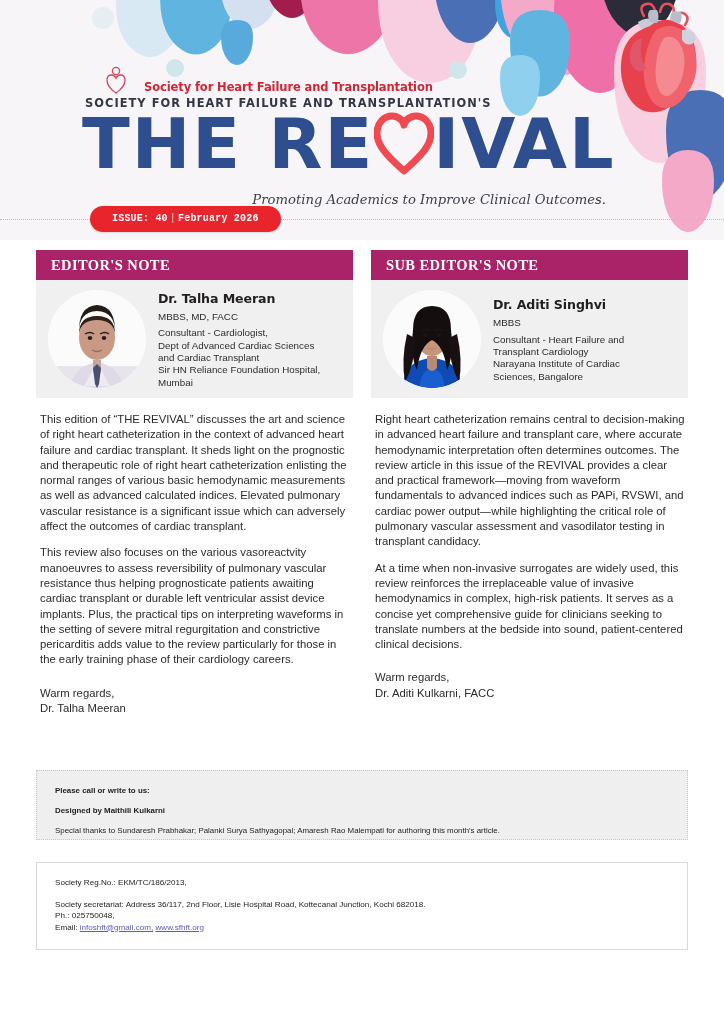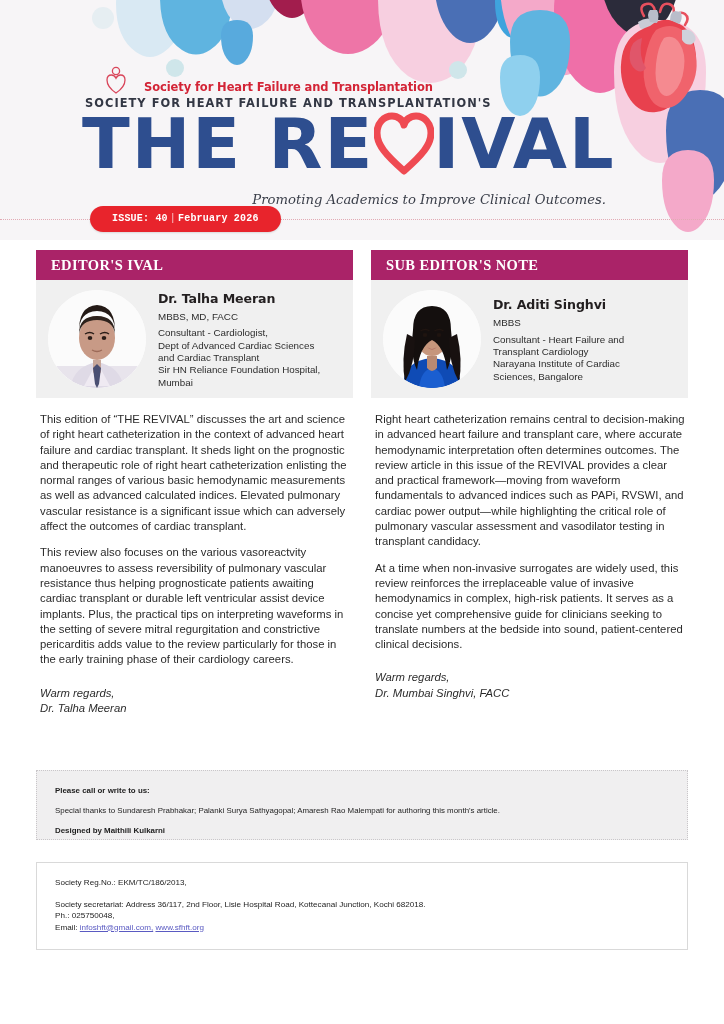--- a/index.html
+++ b/index.html
@@ -144,21 +144,21 @@
 
   .body-copy { padding:14px 2px 0 4px; }
   .body-copy p {
     margin:0 0 11px 0;
     font-size:11.3px;
     line-height:15.3px;
     color:#2b2b2b;
     text-align:left;
   }
   .signoff { margin-top:18px; }
-  .signoff p { margin:0; font-size:11.3px; line-height:15.3px; color:#2b2b2b;font-style:italic; }
+  .signoff p { margin:0; font-size:11.3px; line-height:15.3px; color:#2b2b2b; }
 
   
   .contact-box {
     margin:54px 36px 0 36px;
     background:#f0eff0;
     border:1px dotted #c9c6c9;
     padding:14px 18px 3px 18px;
   }
   .contact-box .line { font-size:7.9px; line-height:11px; color:#1d1d1d; margin-bottom:9px; }
   .contact-box .line:last-child { margin-bottom:0; }
@@ -251,21 +251,21 @@
     <div class="dotted-rule"></div>
 
     <div class="issue-badge">
       <span>ISSUE: 40</span><span class="sep">|</span><span>February 2026</span>
     </div>
   </div>
 
   <div class="columns">
 
     <div class="col">
-      <div class="note-header">EDITOR'S IVAL</div>
+      <div class="note-header">EDITOR'S NOTE</div>
 
       <div class="bio-card">
         <div class="avatar">
           <svg viewBox="0 0 98 98" xmlns="http://www.w3.org/2000/svg">
             <defs>
               <clipPath id="cl1">
                   <circle cx="49" cy="49" r="49"></circle>
                 </clipPath>
             </defs>
             <g clip-path="url(#cl1)">
@@ -343,33 +343,33 @@
 Narayana Institute of Cardiac
 Sciences, Bangalore</div>
         </div>
       </div>
 
       <div class="body-copy">
         <p>Right heart catheterization remains central to decision-making in advanced heart failure and transplant care, where accurate hemodynamic interpretation often determines outcomes. The review article in this issue of the REVIVAL provides a clear and practical framework—moving from waveform fundamentals to advanced indices such as PAPi, RVSWI, and cardiac power output—while highlighting the critical role of pulmonary vascular assessment and vasodilator testing in transplant candidacy.</p>
         <p>At a time when non-invasive surrogates are widely used, this review reinforces the irreplaceable value of invasive hemodynamics in complex, high-risk patients. It serves as a concise yet comprehensive guide for clinicians seeking to translate numbers at the bedside into sound, patient-centered clinical decisions.</p>
         <div class="signoff">
           <p>Warm regards,</p>
-          <p>Dr. Mumbai Singhvi, FACC</p>
+          <p>Dr. Aditi Kulkarni, FACC</p>
         </div>
       </div>
     </div>
   </div>
 
   <div class="contact-box">
     <div class="line b">Please call or write to us:</div>
 
 
 
+    <div class="line b">Designed by Maithili Kulkarni</div>
     <div class="line">Special thanks to Sundaresh Prabhakar; Palanki Surya Sathyagopal; Amaresh Rao Malempati for authoring this month's article.</div>
-    <div class="line b">Designed by Maithili Kulkarni</div>
   </div>
 
   <div class="reg-box">
     <div class="line">Society Reg.No.: EKM/TC/186/2013,</div>
     <div class="line gap">Society secretariat: Address 36/117, 2nd Floor, Lisie Hospital Road, Kottecanal Junction, Kochi 682018.</div>
     <div class="line">Ph.: 025750048,</div>
     <div class="line">
       <span>Email:</span>
       <a class="lnk" href="#">infoshft@gmail.com,</a>
       <a class="lnk" href="#">www.sfhft.org</a>

